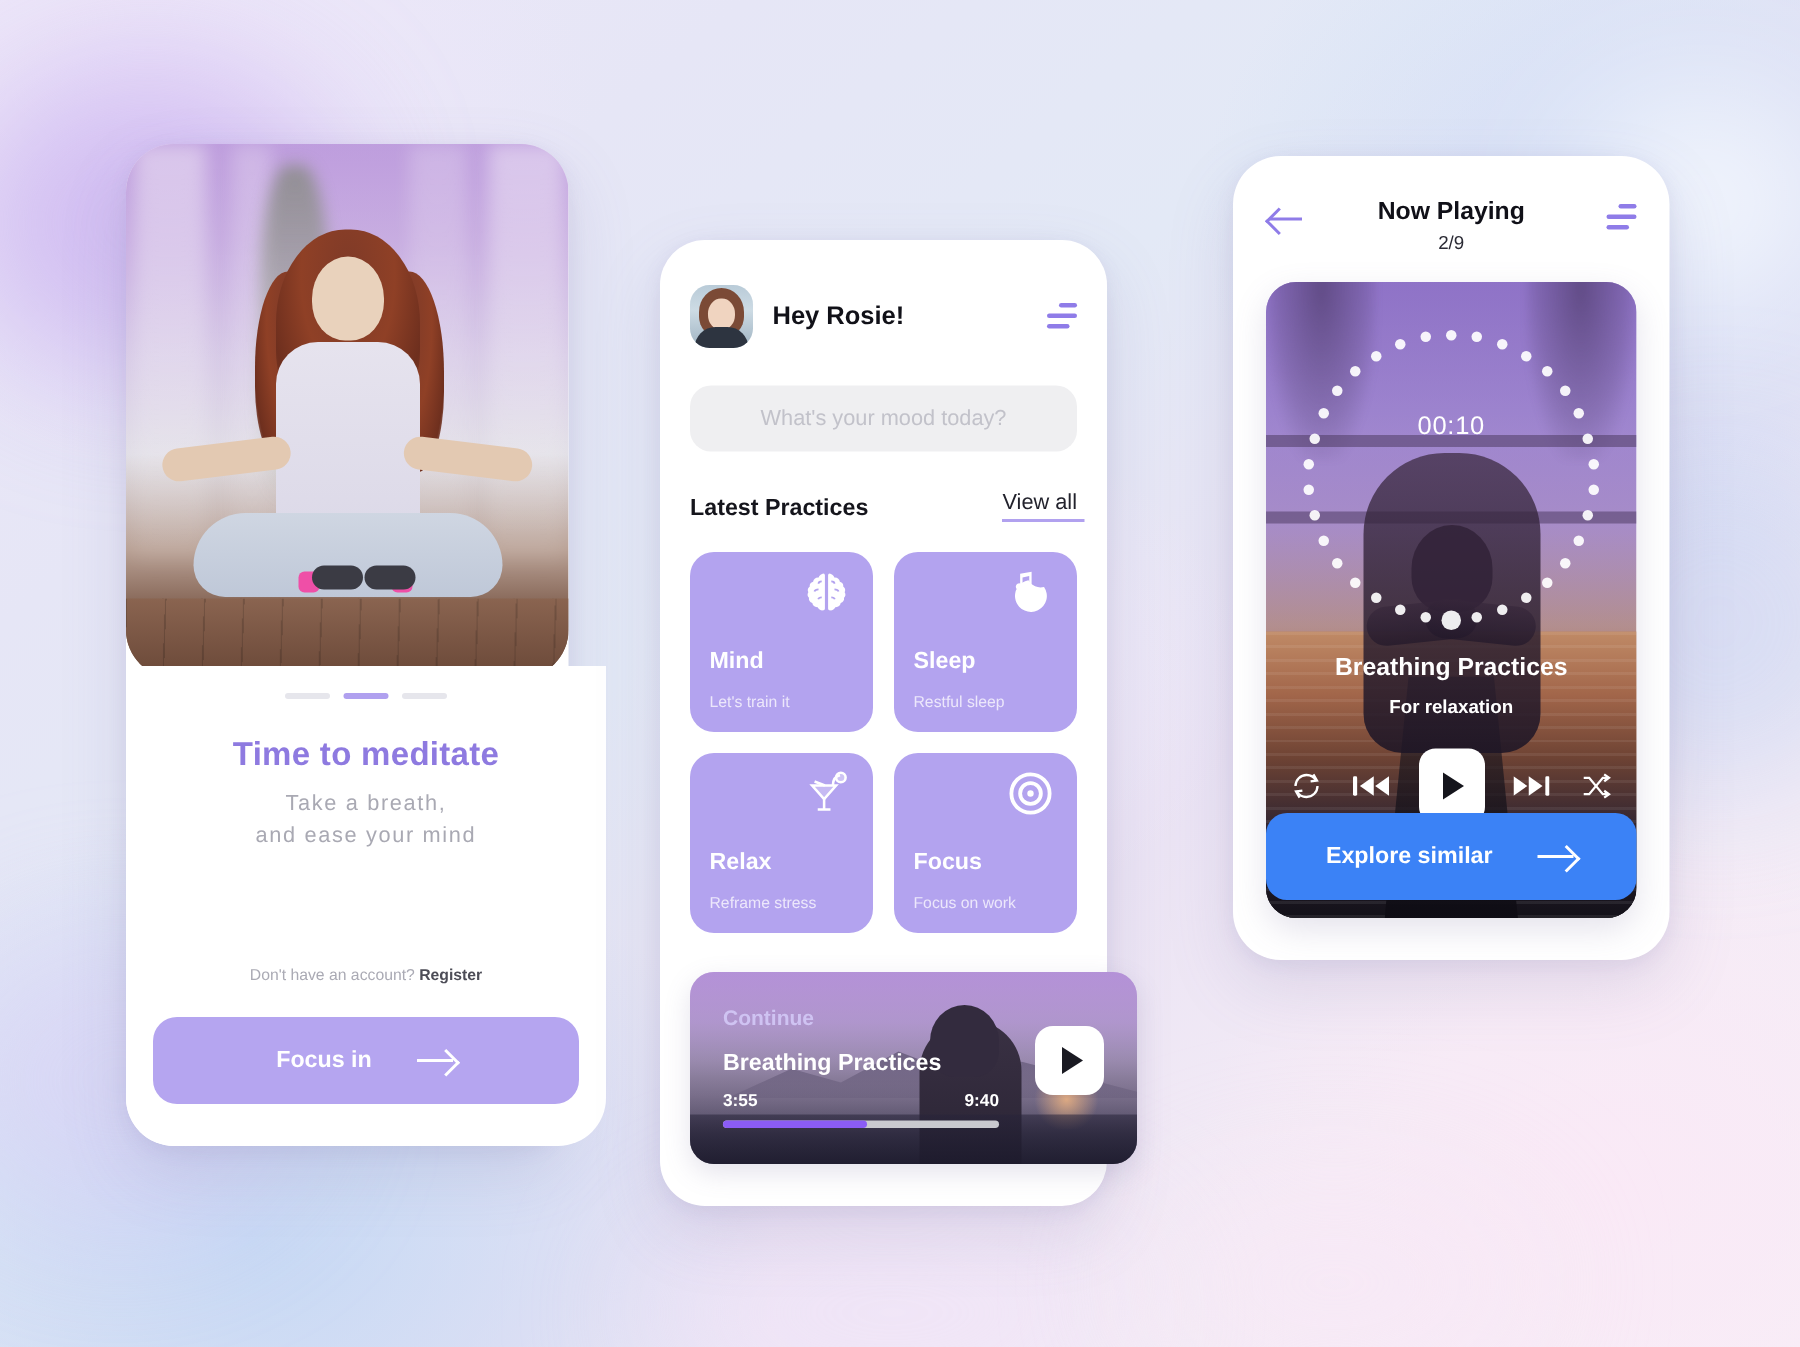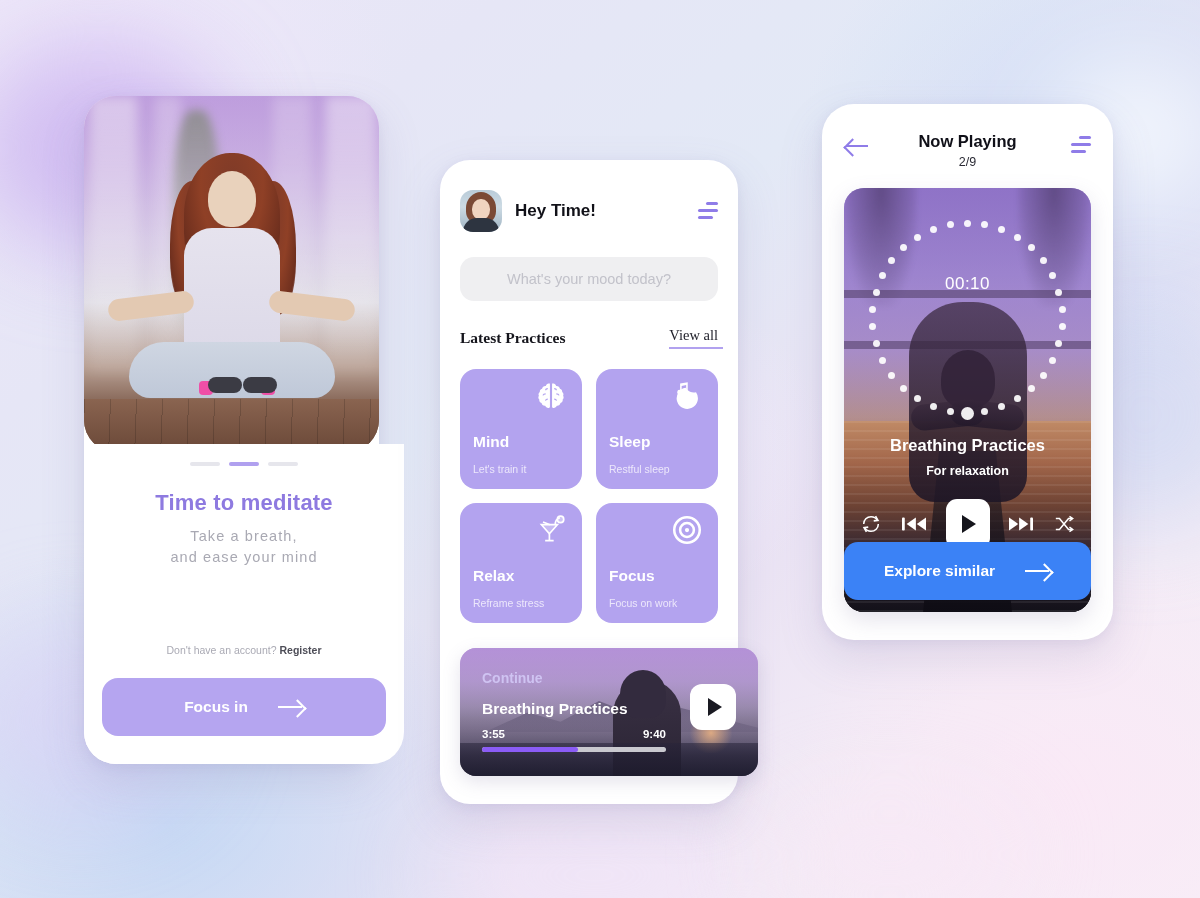--- a/index.html
+++ b/index.html
@@ -135,21 +135,21 @@
   .menu-icon i { position: absolute; right: 0; height: 3px; background: #8f7ce8; border-radius: 2px; display: block; }
   .menu-icon i:nth-child(1) { top: 0;  width: 12px; }
   .menu-icon i:nth-child(2) { top: 7px; width: 20px; }
   .menu-icon i:nth-child(3) { top: 14px; width: 15px; right: 5px; }
 
   .mood-input { margin-top: 25px; width: 100%; height: 44px; border: none; border-radius: 14px;
     background: #efeff1; text-align: center; font-size: 14.5px; color: #9e9ea8;
     font-family: "Liberation Sans", sans-serif; }
   .mood-input::placeholder { color: #c2c2ca; }
 
-  .row-head { margin-top: 26px; display: flex; align-items: center; justify-content: space-between; font-family: Liberation Serif, serif; }
+  .row-head { margin-top: 26px; display: flex; align-items: flex-end; justify-content: space-between; }
   .row-title { font-size: 15.5px; font-weight: bold; color: #15151c; }
   .view-all { font-size: 14.5px; color: #22222c; cursor: pointer; position: relative; padding-bottom: 5px; }
   .view-all::after { content: ""; position: absolute; left: 0; right: -5px; bottom: 0; height: 2px; background: #b1a1ef; }
 
   .grid { margin-top: 20px; display: grid; grid-template-columns: 1fr 1fr; gap: 14px; }
   .cat-card { position: relative; height: 120px; border-radius: 16px; background: #b3a3ef;
     padding: 10px 28px; cursor: pointer; overflow: hidden; }
   .cat-icon { position: absolute; right: 14px; top: 10px; width: 34px; height: 34px; color: #fff; }
   .cat-name { position: absolute; left: 13px; bottom: 38px; font-size: 15.5px; font-weight: bold; color: #fff; }
   .cat-desc { position: absolute; left: 13px; bottom: 14px; font-size: 10.5px; color: #ece7fb; }
@@ -314,21 +314,21 @@
   </div>
 
   <div class="phone" id="phone-middle">
     <div class="p2">
       <div class="p2-head">
         <div class="avatar">
           <div class="av-hair"></div>
           <div class="av-face"></div>
           <div class="av-body"></div>
         </div>
-        <div class="hey">Hey Time!</div>
+        <div class="hey">Hey Rosie!</div>
         <div class="menu-icon">
             <i></i>
             <i></i>
             <i></i>
           </div>
       </div>
 
       <input class="mood-input" value="" placeholder="What's your mood today?" style="">
 
       <div class="row-head">

